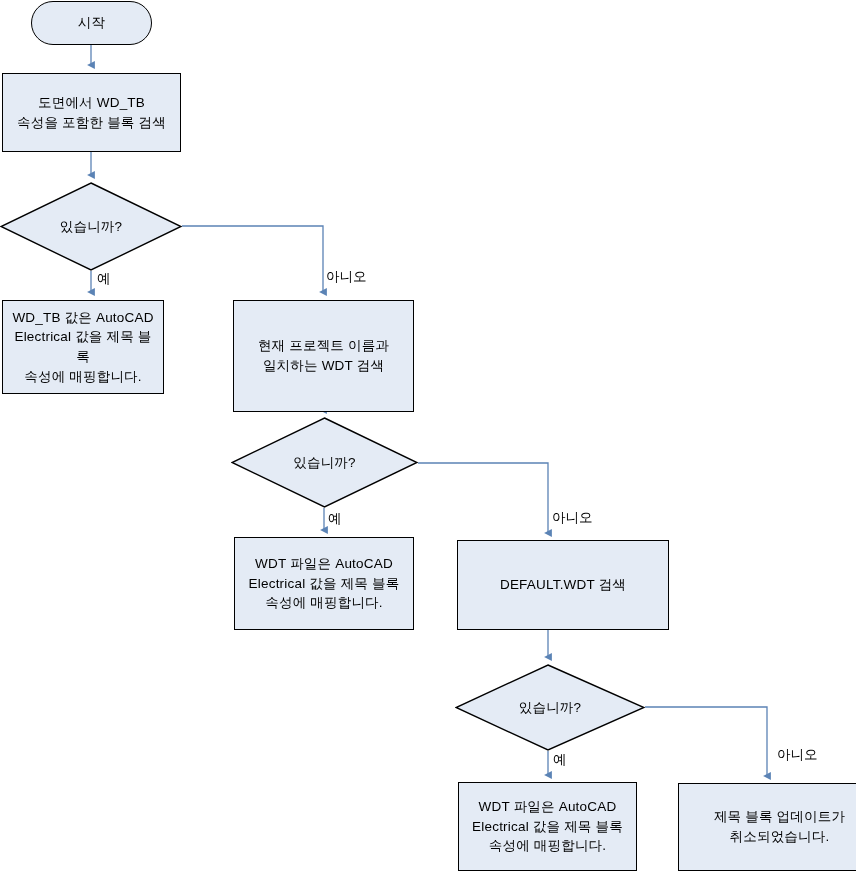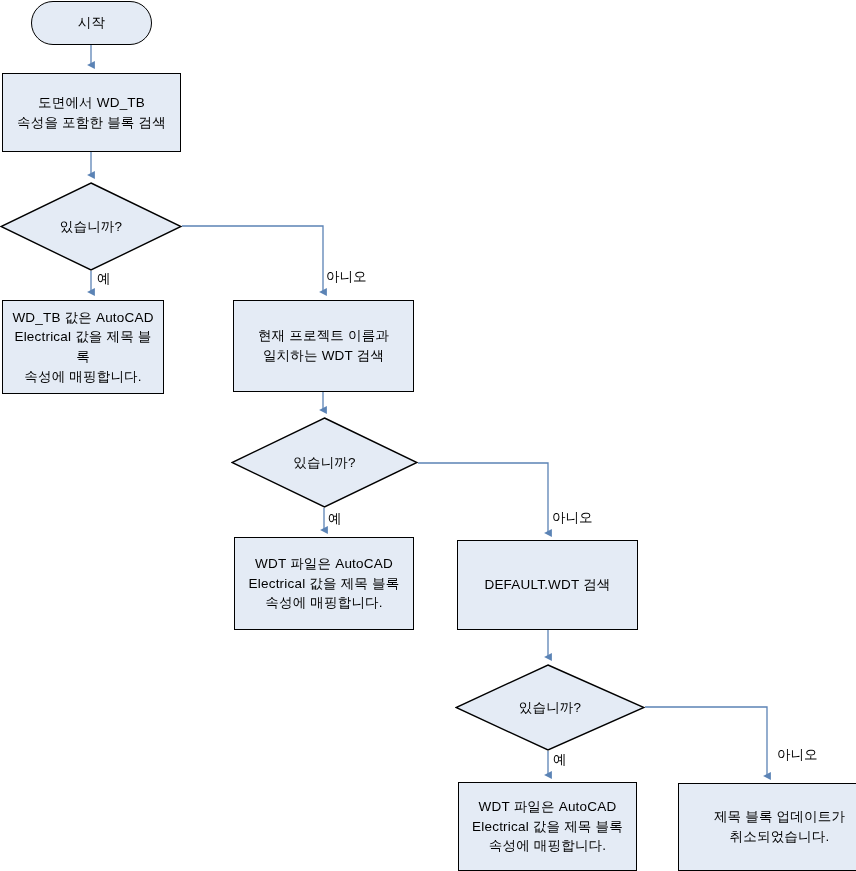--- a/index.html
+++ b/index.html
@@ -111,39 +111,39 @@
     </svg>
     <span class="txt">있습니까?</span>
   </div>
 
   <div class="node process" style="left:2px; top:300px; width:162px; height:94px;">
     <span class="txt">WD_TB 값은 AutoCAD
 Electrical 값을 제목 블록
 속성에 매핑합니다.</span>
   </div>
 
-  <div class="node process" style="left:233px; top:300px; width:181px; height:92px;">
+  <div class="node process" style="left:233px; top:300px; width:181px; height:112px;">
     <span class="txt">현재 프로젝트 이름과
 일치하는 WDT 검색</span>
   </div>
 
   <div class="node decision" style="left:231px; top:417px; width:187px; height:91px;">
     <svg class="diamond-face" viewBox="0 0 187 91" preserveAspectRatio="none">
       <polygon points="93.5,1 186,45.5 93.5,90 1,45.5" fill="#e4ebf5" stroke="#000000" stroke-width="1.4" vector-effect="non-scaling-stroke"></polygon>
     </svg>
     <span class="txt">있습니까?</span>
   </div>
 
   <div class="node process" style="left:234px; top:537px; width:180px; height:93px;">
     <span class="txt">WDT 파일은 AutoCAD
 Electrical 값을 제목 블록
 속성에 매핑합니다.</span>
   </div>
 
-  <div class="node process" style="left:457px; top:540px; width:181px; height:90px;">
+  <div class="node process" style="left:457px; top:540px; width:212px; height:90px;">
     <span class="txt">DEFAULT.WDT 검색</span>
   </div>
 
   <div class="node decision" style="left:455px; top:664px; width:190px; height:87px;">
     <svg class="diamond-face" viewBox="0 0 190 87" preserveAspectRatio="none">
       <polygon points="93,1 189,43.5 93,86 1,43.5" fill="#e4ebf5" stroke="#000000" stroke-width="1.4" vector-effect="non-scaling-stroke"></polygon>
     </svg>
     <span class="txt">있습니까?</span>
   </div>
 

